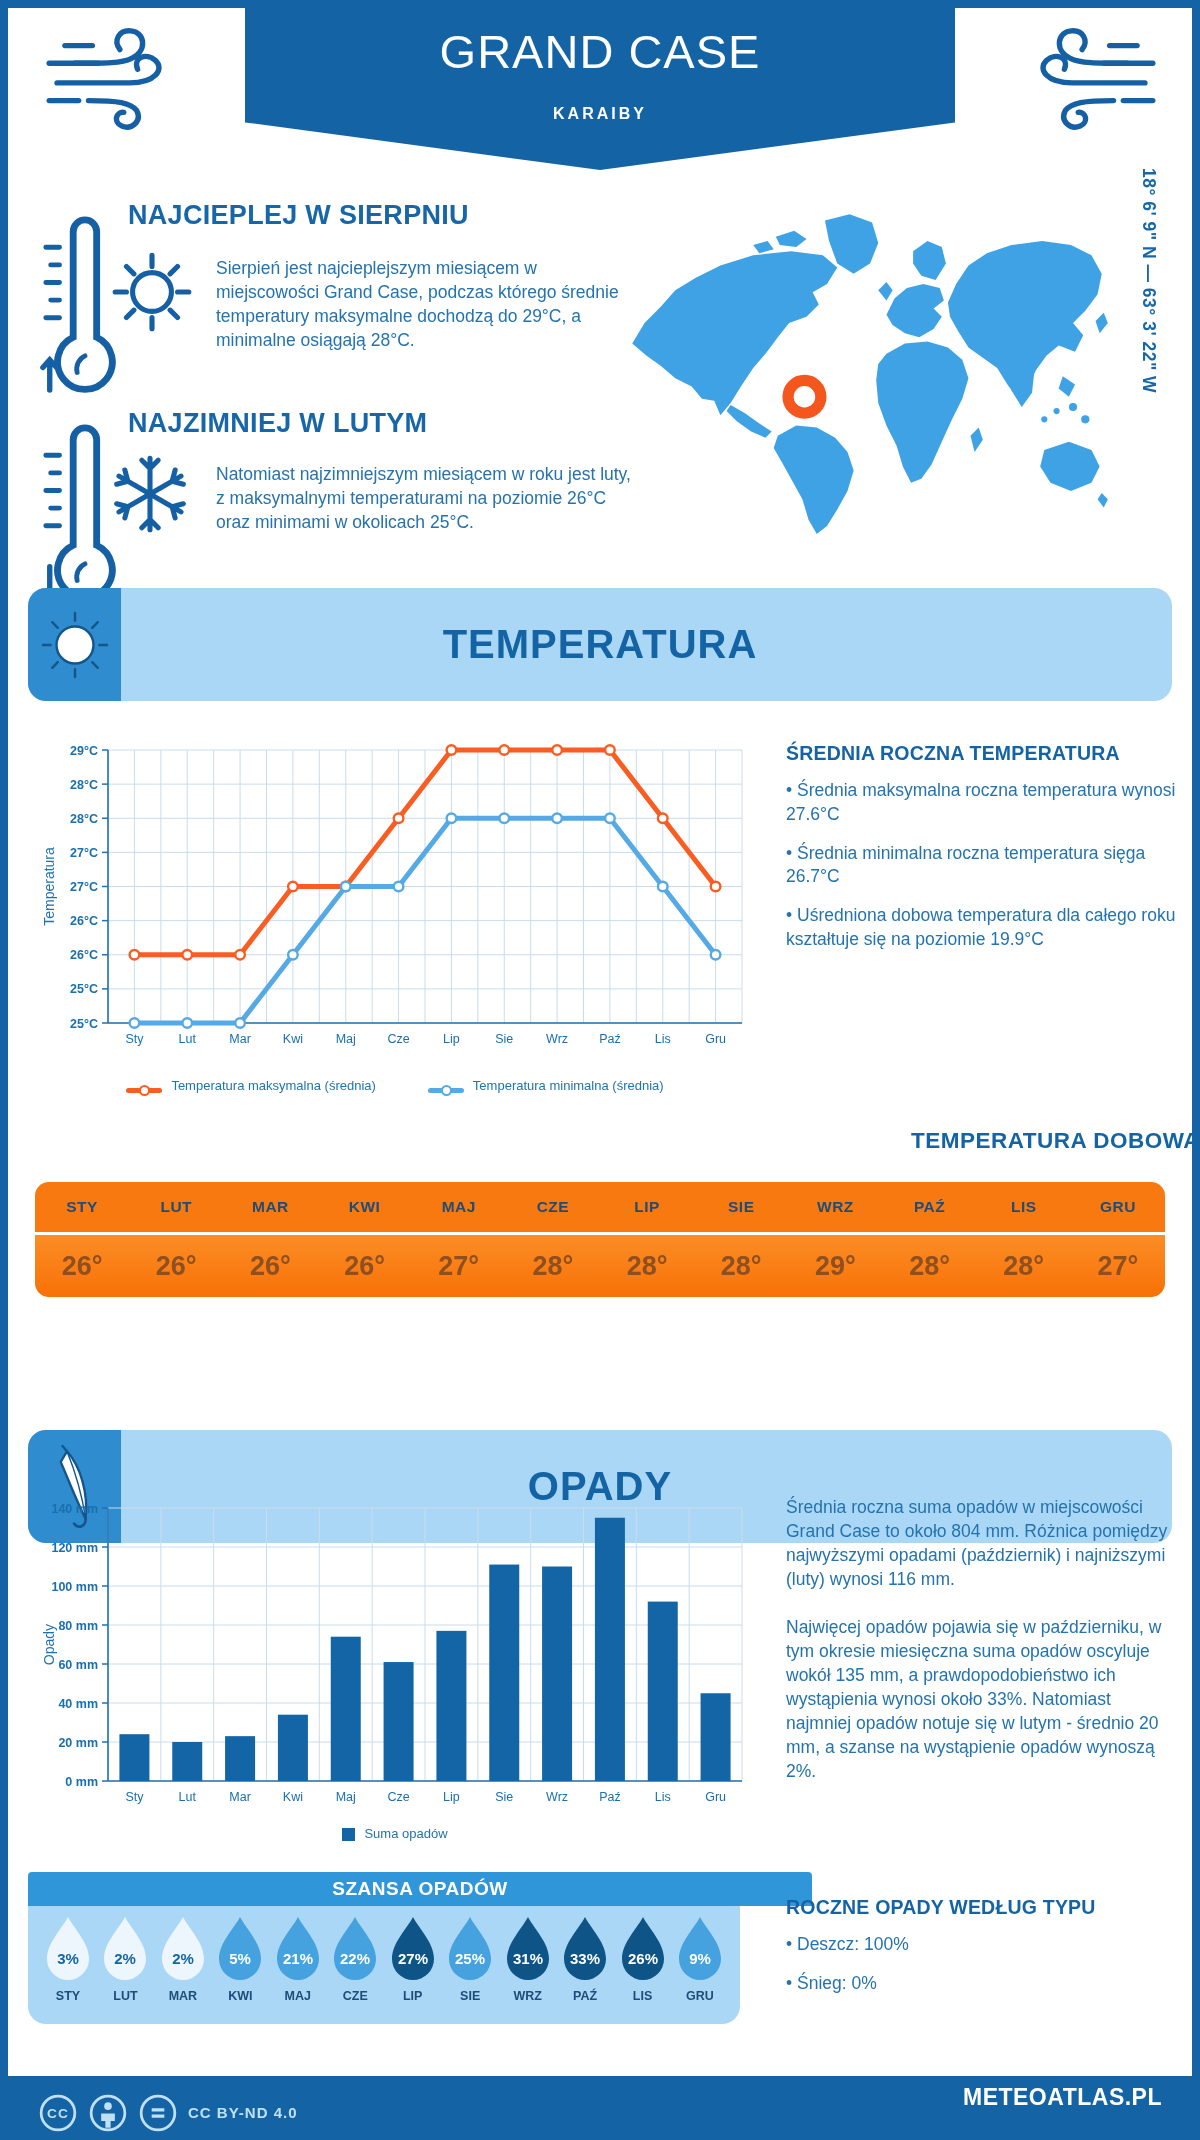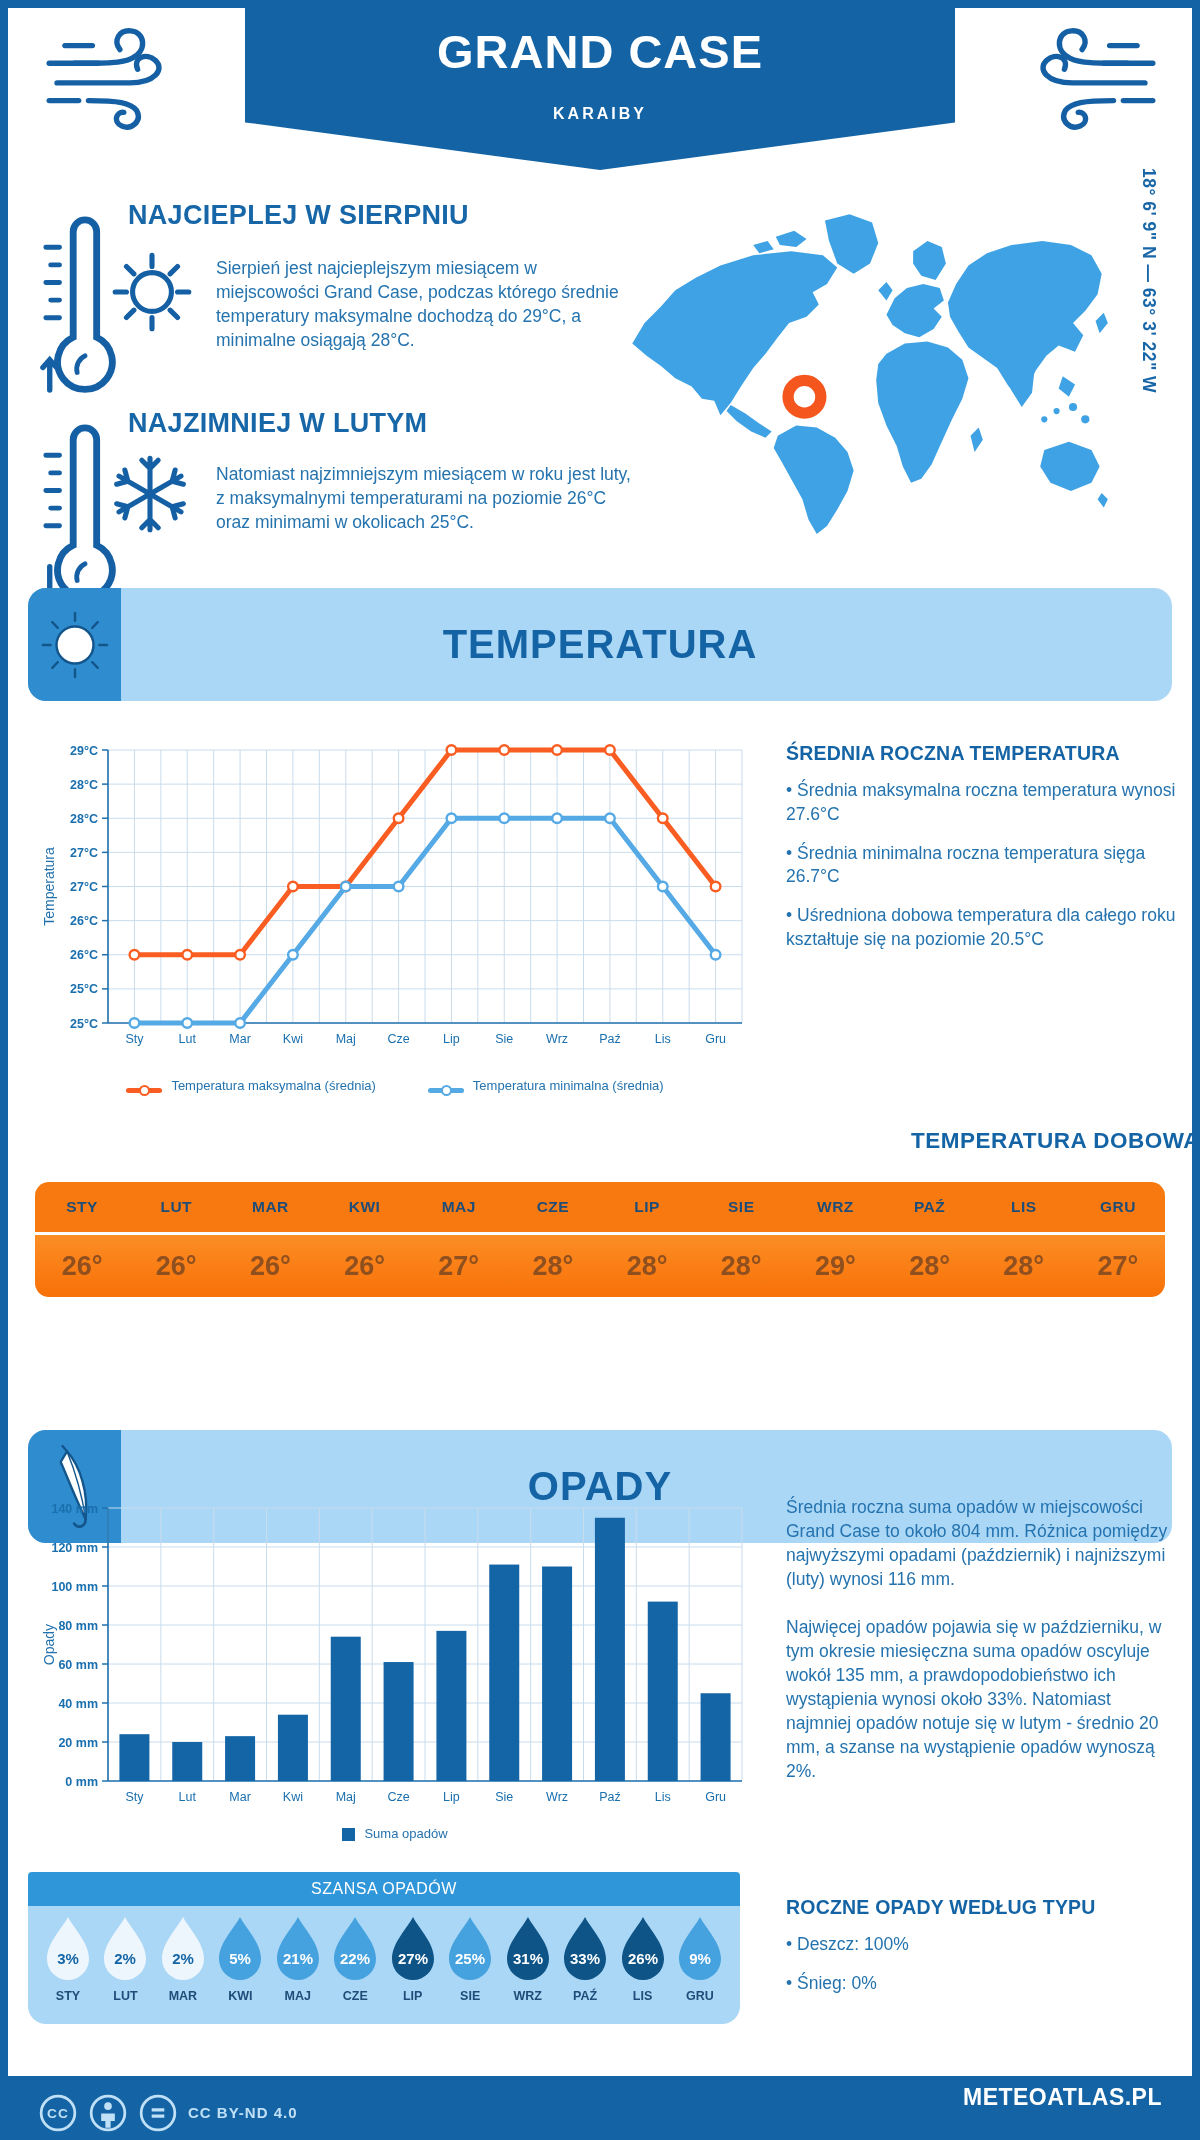--- a/index.html
+++ b/index.html
@@ -6,21 +6,21 @@
   .page{position:relative;width:1200px;height:2140px;background:#fff;overflow:hidden;
         font-family:"Liberation Sans","DejaVu Sans",sans-serif;}
   .edge{position:absolute;background:#1464A5;}
   .edge.top{left:0;top:0;width:1200px;height:8px;}
   .edge.left{left:0;top:0;width:8px;height:2140px;}
   .edge.right{left:1192px;top:0;width:8px;height:2140px;}
 
   
   .banner{position:absolute;left:245px;top:0;width:710px;height:170px;background:#1464A5;
           clip-path:polygon(0 0,100% 0,100% 72%,50% 100%,0 72%);text-align:center;color:#fff;}
-  .banner h1{margin:24px 0 0;font-size:47px;font-weight:700;letter-spacing:1px;}
+  .banner h1{margin:24px 0 0;font-size:47px;font-weight:400;letter-spacing:1px;}
   .banner .sub{margin-top:26px;font-size:16px;font-weight:600;letter-spacing:3px;}
   .wind{position:absolute;top:24px;}
   .wind.l{left:34px;} .wind.r{left:1008px;transform:scaleX(-1);}
 
   
   .sec-title{position:absolute;font-size:27px;font-weight:800;color:#1766A8;letter-spacing:.3px;}
   .sec-text{position:absolute;font-size:17.5px;line-height:1.38;color:#2473AE;}
   .coords{position:absolute;left:1138px;top:168px;height:380px;writing-mode:vertical-rl;
           font-size:17.5px;font-weight:700;color:#1766A8;letter-spacing:.5px;}
 
@@ -49,23 +49,23 @@
                font-size:22.5px;font-weight:800;color:#1464A5;letter-spacing:.5px;}
   .daily-table{position:absolute;left:35px;top:1182px;width:1130px;border-radius:14px;overflow:hidden;}
   .dt-row{display:grid;grid-template-columns:repeat(12,1fr);}
   .dt-row.head{background:#F8790F;height:50px;}
   .dt-row.vals{background:linear-gradient(180deg,#FB8D25,#F87107);height:62px;border-top:3px solid #fff;}
   .dt-cell{display:flex;align-items:center;justify-content:center;}
   .dt-row.head .dt-cell{font-size:15.5px;font-weight:700;color:#1D4D78;letter-spacing:.5px;}
   .dt-row.vals .dt-cell{font-size:27px;font-weight:700;color:#8F4F1E;}
 
   
-  .chance-head{position:absolute;left:28px;top:1872px;width:712px;height:34px;background:#2F96D9;
+  .chance-head{position:absolute;left:28px;top:1872px;width:784px;height:34px;background:#2F96D9;
                border-radius:4px 4px 0 0;display:flex;align-items:center;justify-content:center;
-               color:#fff;font-size:16px;font-weight:400;letter-spacing:.5px;}
+               color:#fff;font-size:19px;font-weight:700;letter-spacing:.5px;}
   .chance-body{position:absolute;left:28px;top:1906px;width:712px;height:118px;background:#ABD7F7;
                border-radius:0 0 18px 18px;display:flex;justify-content:space-between;
                padding:8px 12px 0;box-sizing:border-box;}
   .drop{width:56px;text-align:center;}
   .drop .m{margin-top:1px;font-size:12.5px;font-weight:700;color:#1D4D78;}
 
   .footer{position:absolute;left:0;top:2076px;width:1200px;height:73px;background:#1464A5;
           display:flex;justify-content:space-between;padding:8px 38px;box-sizing:border-box;}
   .footer .lic{display:flex;align-items:center;gap:10px;color:#BFE0F6;font-size:15px;font-weight:800;letter-spacing:1px;}
   .footer .site{color:#fff;font-size:23px;font-weight:800;letter-spacing:.5px;}
@@ -285,21 +285,21 @@
         </span>
         <span>Temperatura minimalna (średnia)</span>
       </div>
     </div>
 
   <div class="panel" style="top:742px">
     <h3>ŚREDNIA ROCZNA TEMPERATURA</h3>
     <div id="annual-bullets">
         <div class="b">• Średnia maksymalna roczna temperatura wynosi 27.6°C</div>
         <div class="b">• Średnia minimalna roczna temperatura sięga 26.7°C</div>
-        <div class="b">• Uśredniona dobowa temperatura dla całego roku kształtuje się na poziomie 20.5°C</div>
+        <div class="b">• Uśredniona dobowa temperatura dla całego roku kształtuje się na poziomie 19.9°C</div>
       </div>
   </div>
 
   <div class="daily-title">TEMPERATURA DOBOWA</div>
   <div class="daily-table">
     <div class="dt-row head" id="dt-months">
         <div class="dt-cell">STY</div>
         <div class="dt-cell">LUT</div>
         <div class="dt-cell">MAR</div>
         <div class="dt-cell">KWI</div>

